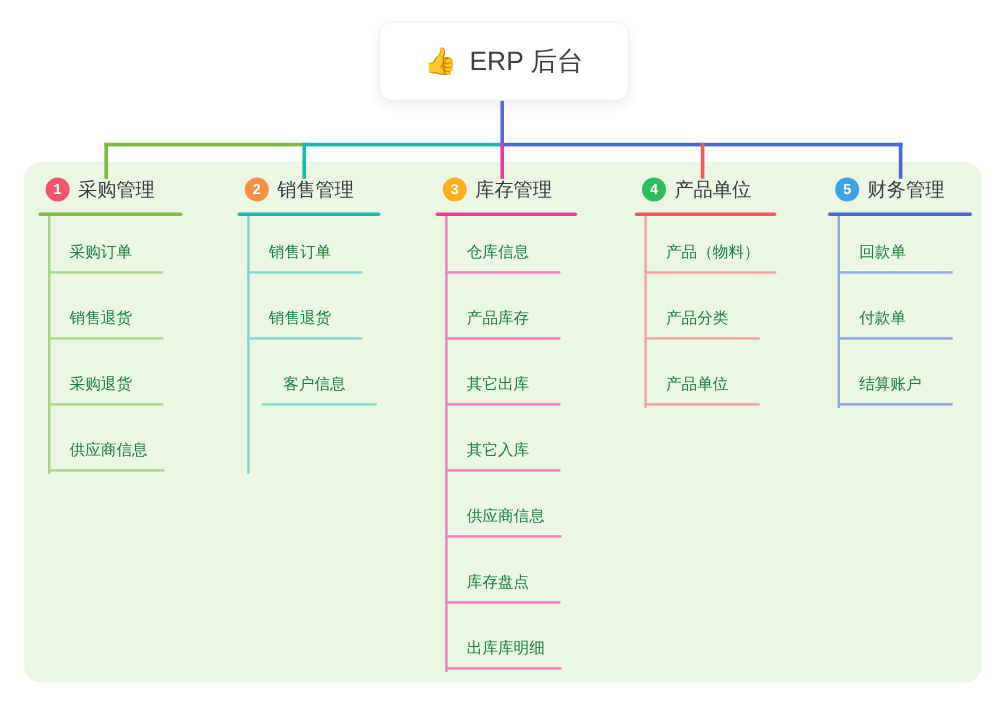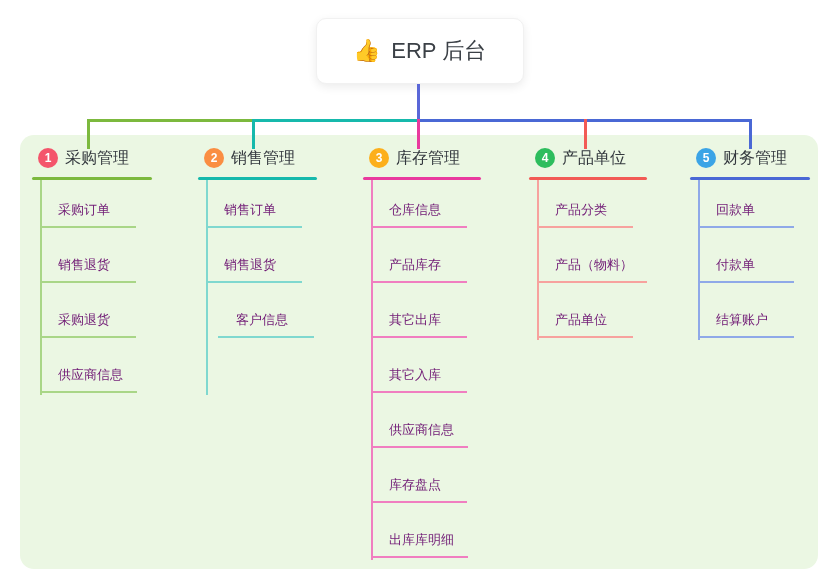--- a/index.html
+++ b/index.html
@@ -41,21 +41,21 @@
   .branch-label { font-size:16px; font-weight:500; color:#33383e; white-space:nowrap; }
   .branch-underline { position:absolute; left:0; top:31px; width:100%; height:3px; border-radius:2px; }
   .trunk { position:absolute; left:8px; top:34px; width:2px; }
   .children { position:absolute; left:8px; top:27px; }
   .child-row {
     height:55px; width:max-content; min-width:96px;
     display:flex; align-items:flex-end;
     padding:0 14px 8px 18px;
     border-bottom:2px solid transparent;
   }
-  .child-label { font-size:13px; color:#701a75; white-space:nowrap; line-height:1.2; }
+  .child-label { font-size:13px; color:#15803d; white-space:nowrap; line-height:1.2; }
 </style>
 </head>
 <body>
 
 <div class="canvas">
 
   <div class="panel" style="background: rgb(235, 247, 227);"></div>
 
   <div class="root-card">
     <span class="thumb">👍</span>
@@ -149,24 +149,24 @@
 
   <div class="branch" style="left:529px; width:118px;">
     <div class="branch-header">
       <span class="badge" style="background: rgb(45, 189, 93);">4</span>
       <span class="branch-label">产品单位</span>
     </div>
     <div class="branch-underline" style="background: rgb(242, 91, 85);"></div>
     <div class="trunk" style="height: 160px; background: rgb(247, 162, 158);"></div>
     <div class="children">
       <div class="child-row" style="border-bottom-color: rgb(247, 162, 158);">
-        <span class="child-label">产品分类</span>
+        <span class="child-label">产品（物料）</span>
         </div>
       <div class="child-row" style="border-bottom-color: rgb(247, 162, 158);">
-        <span class="child-label">产品（物料）</span>
+        <span class="child-label">产品分类</span>
         </div>
       <div class="child-row" style="border-bottom-color: rgb(247, 162, 158);">
         <span class="child-label">产品单位</span>
         </div>
     </div>
   </div>
 
   <div class="branch" style="left:690px; width:120px;">
     <div class="branch-header">
       <span class="badge" style="background: rgb(59, 164, 230);">5</span>

